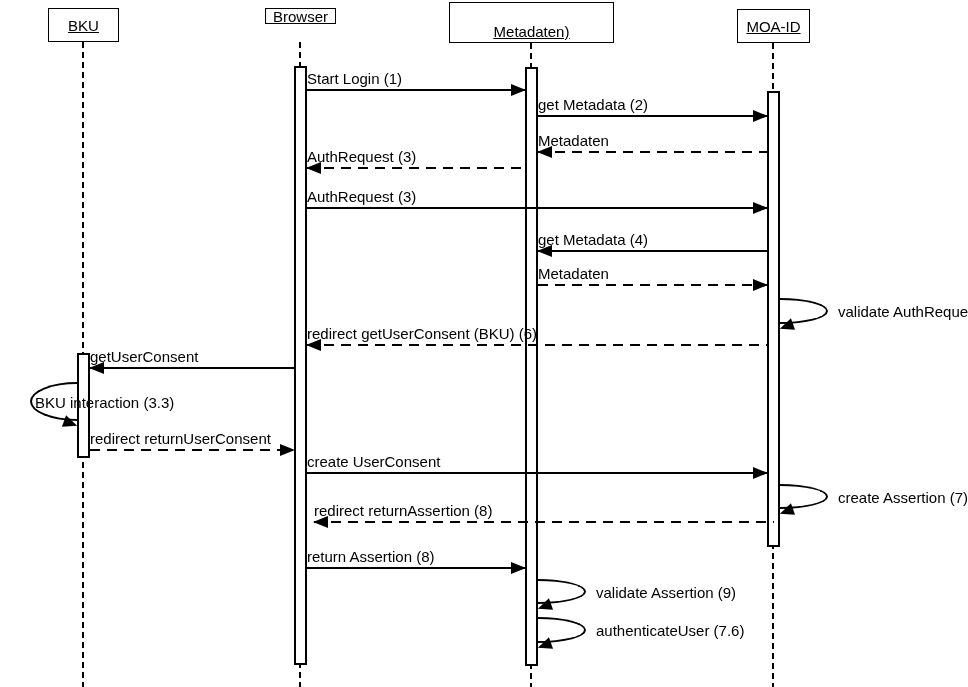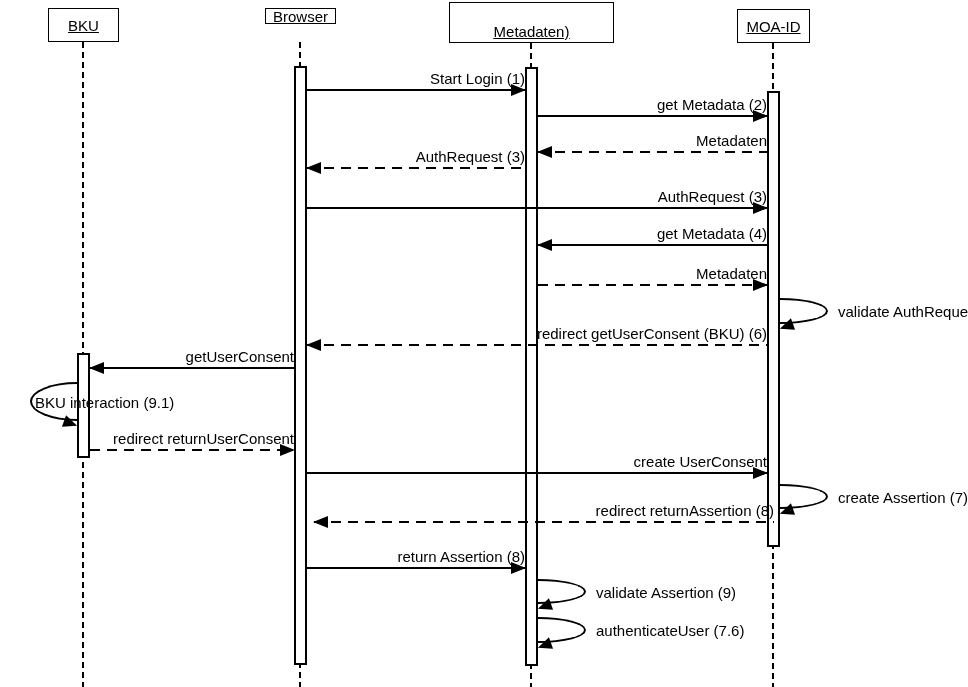--- a/index.html
+++ b/index.html
@@ -25,21 +25,21 @@
   
   .activation {
     position:absolute; box-sizing:border-box; width:13px;
     border:2px solid #000; background:#fff; z-index:2;
   }
   
   .msg { position:absolute; height:2px; z-index:3; }
   .msg.solid { background:#000; }
   .msg.dashed { background:repeating-linear-gradient(90deg,#000 0 10px,transparent 10px 17px); }
   .msg-label {
-    position:absolute; bottom:4px; left:0; width:100%; text-align:right; white-space:nowrap;
+    position:absolute; bottom:4px; left:0; width:100%; text-align:left; white-space:nowrap;
   }
   .arrow { position:absolute; width:0; height:0; top:-5px;
     border-top:6px solid transparent; border-bottom:6px solid transparent; }
   .arrow.right { right:-1px; border-left:15px solid #000; }
   .arrow.left  { left:-1px;  border-right:15px solid #000; }
   
   .loop { position:absolute; z-index:3; }
   .loop-arc { position:absolute; inset:0; box-sizing:border-box; border:2px solid #000; }
   .loop.right .loop-arc { border-left:none;
     border-top-right-radius:100% 50%; border-bottom-right-radius:100% 50%; }
@@ -101,21 +101,21 @@
   <div class="msg dashed" style="left:279px; top:167px; width:218px">
     <span class="msg-label">AuthRequest (3)</span>
     <div class="arrow left"></div>
   </div>
 
   <div class="msg solid" style="left:279px; top:207px; width:460px">
     <span class="msg-label">AuthRequest (3)</span>
     <div class="arrow right"></div>
   </div>
 
-  <div class="msg solid" style="left:510px; top:244px; width:229px">
+  <div class="msg solid" style="left:510px; top:250px; width:229px">
     <span class="msg-label">get Metadata (4)</span>
     <div class="arrow left"></div>
   </div>
 
   <div class="msg dashed" style="left:510px; top:284px; width:229px">
     <span class="msg-label">Metadaten</span>
     <div class="arrow right"></div>
   </div>
 
   <div class="loop right" style="left:752px; top:298px; width:48px; height:26px">
@@ -130,21 +130,21 @@
   </div>
 
   <div class="msg solid" style="left:62px; top:367px; width:204px">
     <span class="msg-label">getUserConsent</span>
     <div class="arrow left"></div>
   </div>
 
   <div class="loop left" style="left:2px; top:382px; width:47px; height:39px">
     <div class="loop-arc"></div>
     <div class="arrowhead"></div>
-    <span class="loop-label">BKU interaction (9.1)</span>
+    <span class="loop-label">BKU interaction (3.3)</span>
   </div>
 
   <div class="msg dashed" style="left:62px; top:449px; width:204px">
     <span class="msg-label">redirect returnUserConsent</span>
     <div class="arrow right"></div>
   </div>
 
   <div class="msg solid" style="left:279px; top:472px; width:460px">
     <span class="msg-label">create UserConsent</span>
     <div class="arrow right"></div>

